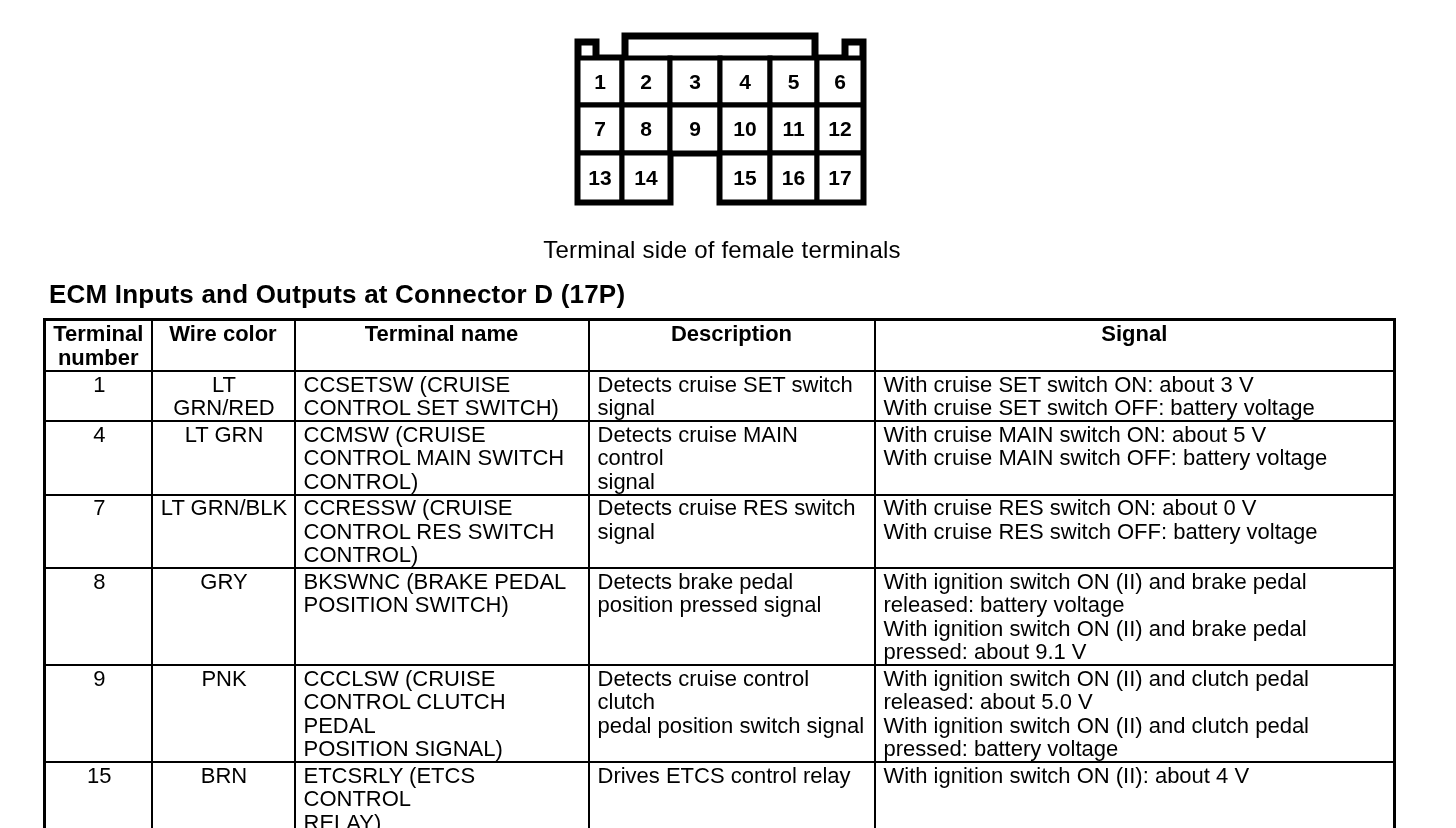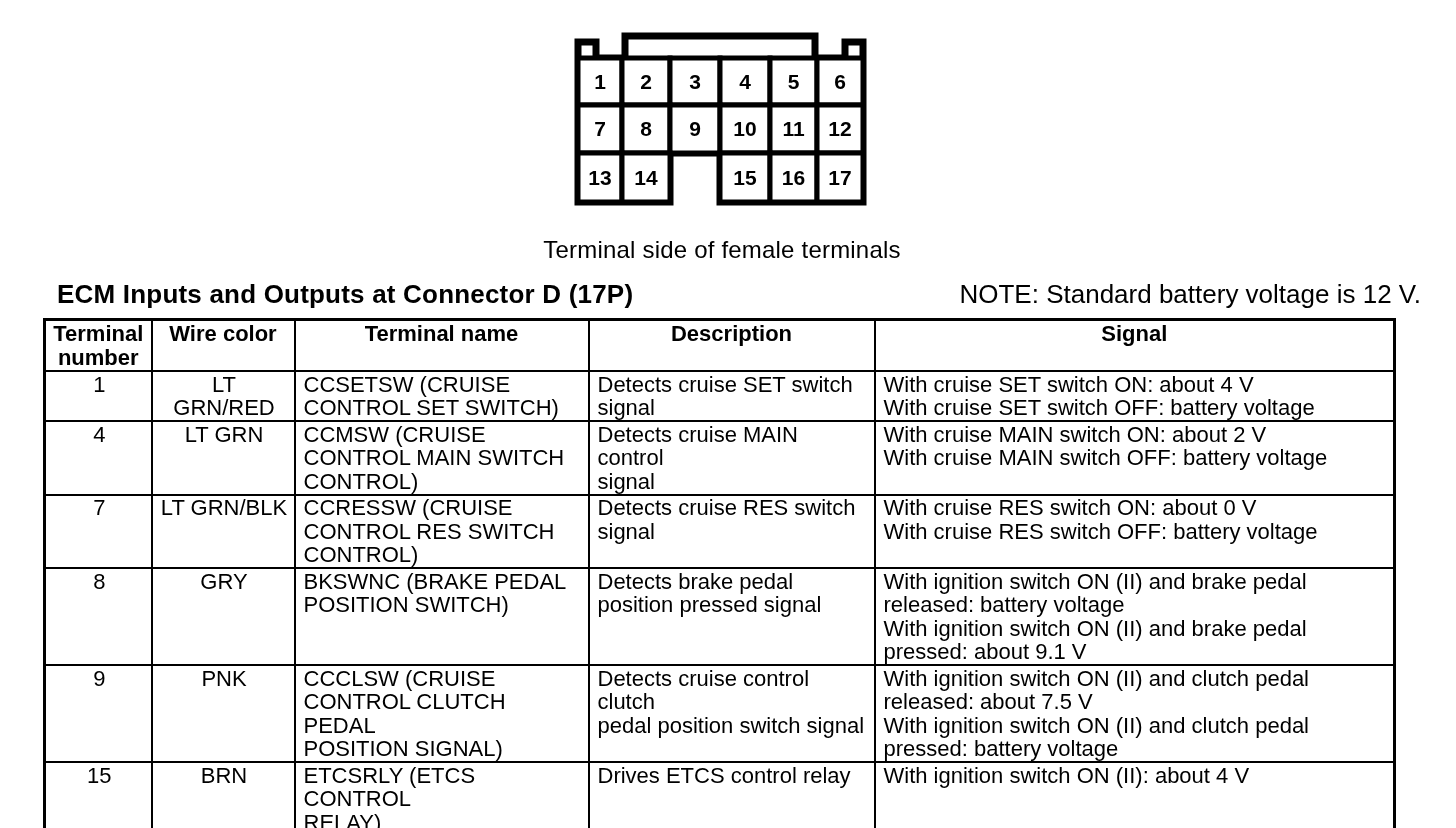--- a/index.html
+++ b/index.html
@@ -8,21 +8,21 @@
 
   
   .connector-wrap { position:absolute; left:560px; top:25px; width:310px; height:185px; }
   .connector-wrap svg { display:block; }
   .pin-label { font-family:"Liberation Sans", sans-serif; font-size:21px; font-weight:bold; fill:#000; }
 
   .caption { position:absolute; left:512px; top:236px; width:420px; text-align:center;
              font-size:24px; letter-spacing:0.2px; }
 
   
-  .heading-row { position:absolute; left:57px; top:279px; width:1364px;
+  .heading-row { position:absolute; left:49px; top:279px; width:1364px;
                  display:flex; justify-content:space-between; align-items:baseline;text-align:center; }
   .title { font-size:26px; font-weight:bold; letter-spacing:0.2px; }
   .note  { font-size:26px; font-weight:normal; }
 
   
   table.ecm { position:absolute; left:43px; top:318px; width:1350px;
               border-collapse:collapse; table-layout:fixed;
               font-size:22px; line-height:23.5px; }
   table.ecm, table.ecm th, table.ecm td { border:2px solid #000; }
   table.ecm { border-width:3px; }
@@ -81,21 +81,20 @@
       <text class="pin-label" x="185" y="152.5" dy="0.35em" text-anchor="middle">15</text>
       <text class="pin-label" x="233.5" y="152.5" dy="0.35em" text-anchor="middle">16</text>
       <text class="pin-label" x="280" y="152.5" dy="0.35em" text-anchor="middle">17</text>
     </svg>
   </div>
 
   <div class="caption">Terminal side of female terminals</div>
 
   <div class="heading-row">
     <span class="title">ECM Inputs and Outputs at Connector D (17P)</span>
-    <span class="note">NOTE: Standard battery voltage is 12 V.</span>
   </div>
 
   <table class="ecm">
     <colgroup>
       <col class="c1">
         <col class="c2">
         <col class="c3">
         <col class="c4">
         <col class="c5">
     </colgroup>
@@ -109,32 +108,32 @@
       </tr>
     </thead>
     <tbody>
       <tr>
         <td class="center">1</td>
         <td class="center">LT GRN/RED</td>
         <td class="pre">CCSETSW (CRUISE
 CONTROL SET SWITCH)</td>
         <td class="pre">Detects cruise SET switch
 signal</td>
-        <td class="pre">With cruise SET switch ON: about 4 V
+        <td class="pre">With cruise SET switch ON: about 3 V
 With cruise SET switch OFF: battery voltage</td>
       </tr>
       <tr>
         <td class="center">4</td>
         <td class="center">LT GRN</td>
         <td class="pre">CCMSW (CRUISE
 CONTROL MAIN SWITCH
 CONTROL)</td>
         <td class="pre">Detects cruise MAIN control
 signal</td>
-        <td class="pre">With cruise MAIN switch ON: about 2 V
+        <td class="pre">With cruise MAIN switch ON: about 5 V
 With cruise MAIN switch OFF: battery voltage</td>
       </tr>
       <tr>
         <td class="center">7</td>
         <td class="center">LT GRN/BLK</td>
         <td class="pre">CCRESSW (CRUISE
 CONTROL RES SWITCH
 CONTROL)</td>
         <td class="pre">Detects cruise RES switch
 signal</td>
@@ -155,21 +154,21 @@
       </tr>
       <tr>
         <td class="center">9</td>
         <td class="center">PNK</td>
         <td class="pre">CCCLSW (CRUISE
 CONTROL CLUTCH PEDAL
 POSITION SIGNAL)</td>
         <td class="pre">Detects cruise control clutch
 pedal position switch signal</td>
         <td class="pre">With ignition switch ON (II) and clutch pedal
-released: about 7.5 V
+released: about 5.0 V
 With ignition switch ON (II) and clutch pedal
 pressed: battery voltage</td>
       </tr>
       <tr>
         <td class="center">15</td>
         <td class="center">BRN</td>
         <td class="pre">ETCSRLY (ETCS CONTROL
 RELAY)</td>
         <td class="pre">Drives ETCS control relay</td>
         <td class="pre">With ignition switch ON (II): about 4 V</td>

